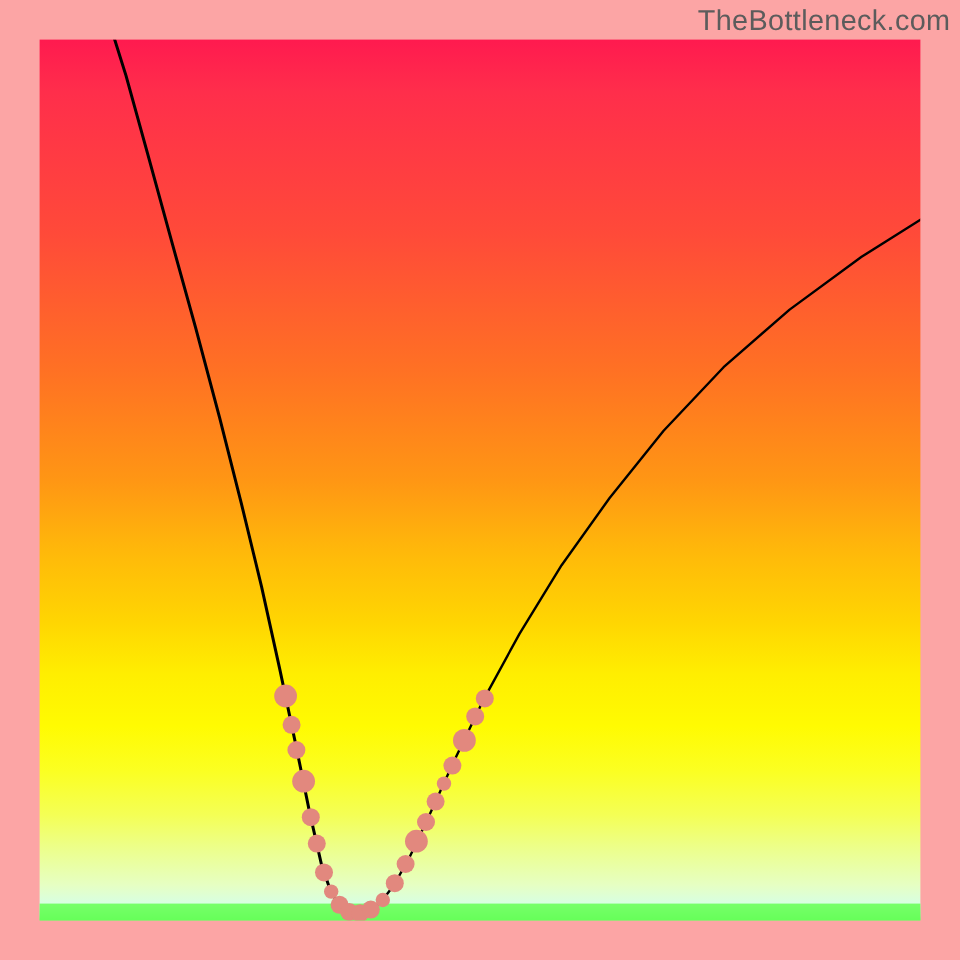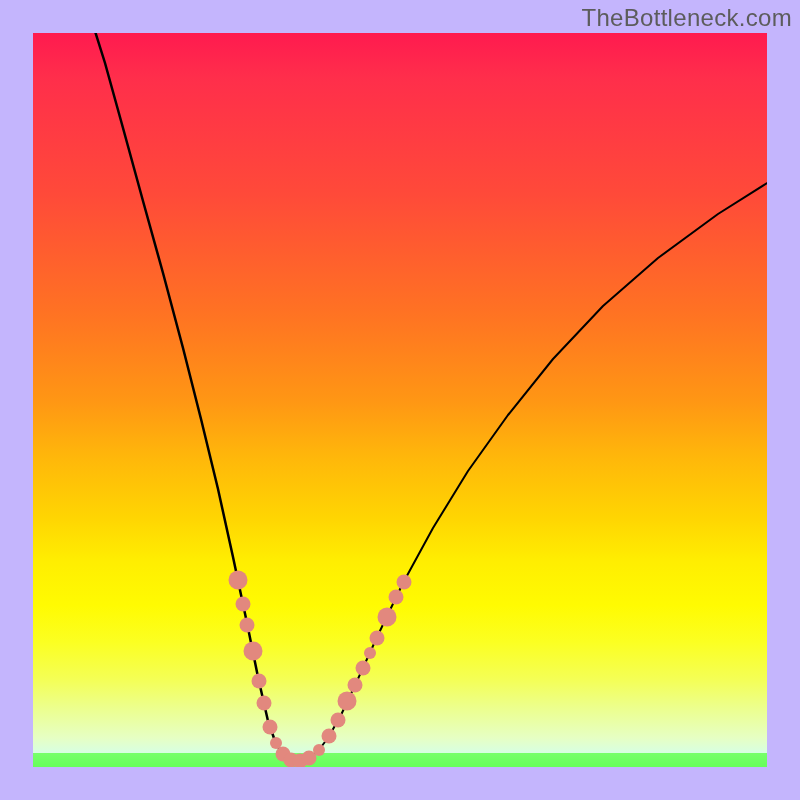--- a/index.html
+++ b/index.html
@@ -8,21 +8,21 @@
     width: 800px;
     height: 800px;
     background: #000;
     font-family: Arial, Helvetica, sans-serif;
     overflow: hidden;
   }
   .frame {
     position: relative;
     width: 800px;
     height: 800px;
-    background: #c4b5fd;
+    background: #fca5a5;
   }
   .watermark {
     position: absolute;
     top: 4px;
     right: 8px;
     color: #5c5c5c;
     font-size: 24px;
     font-weight: 500;
     letter-spacing: 0.3px;
     z-index: 20;

